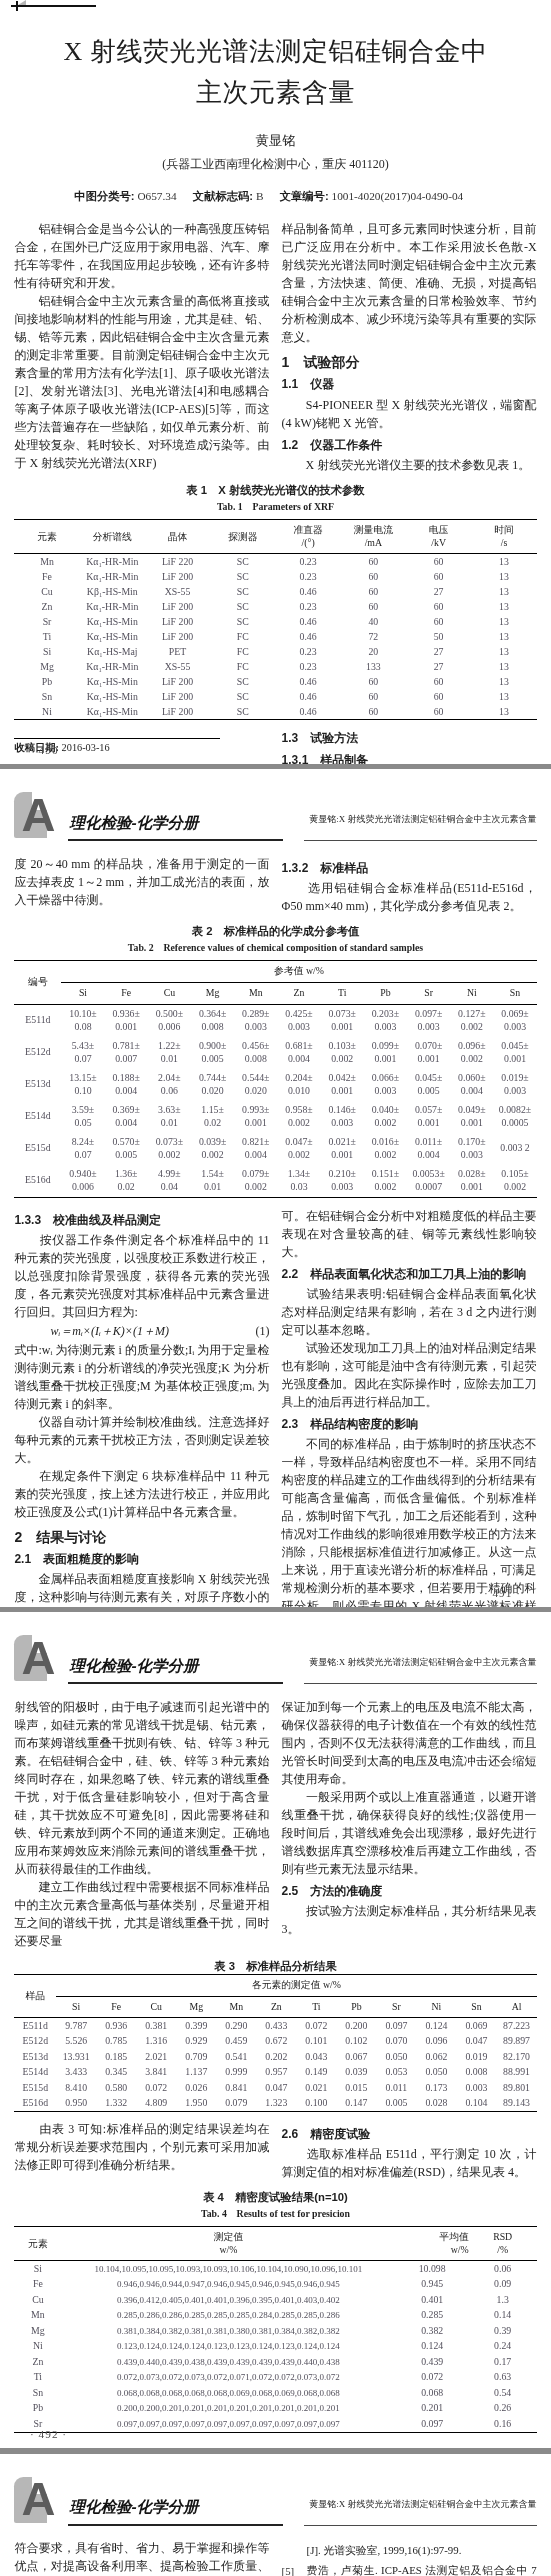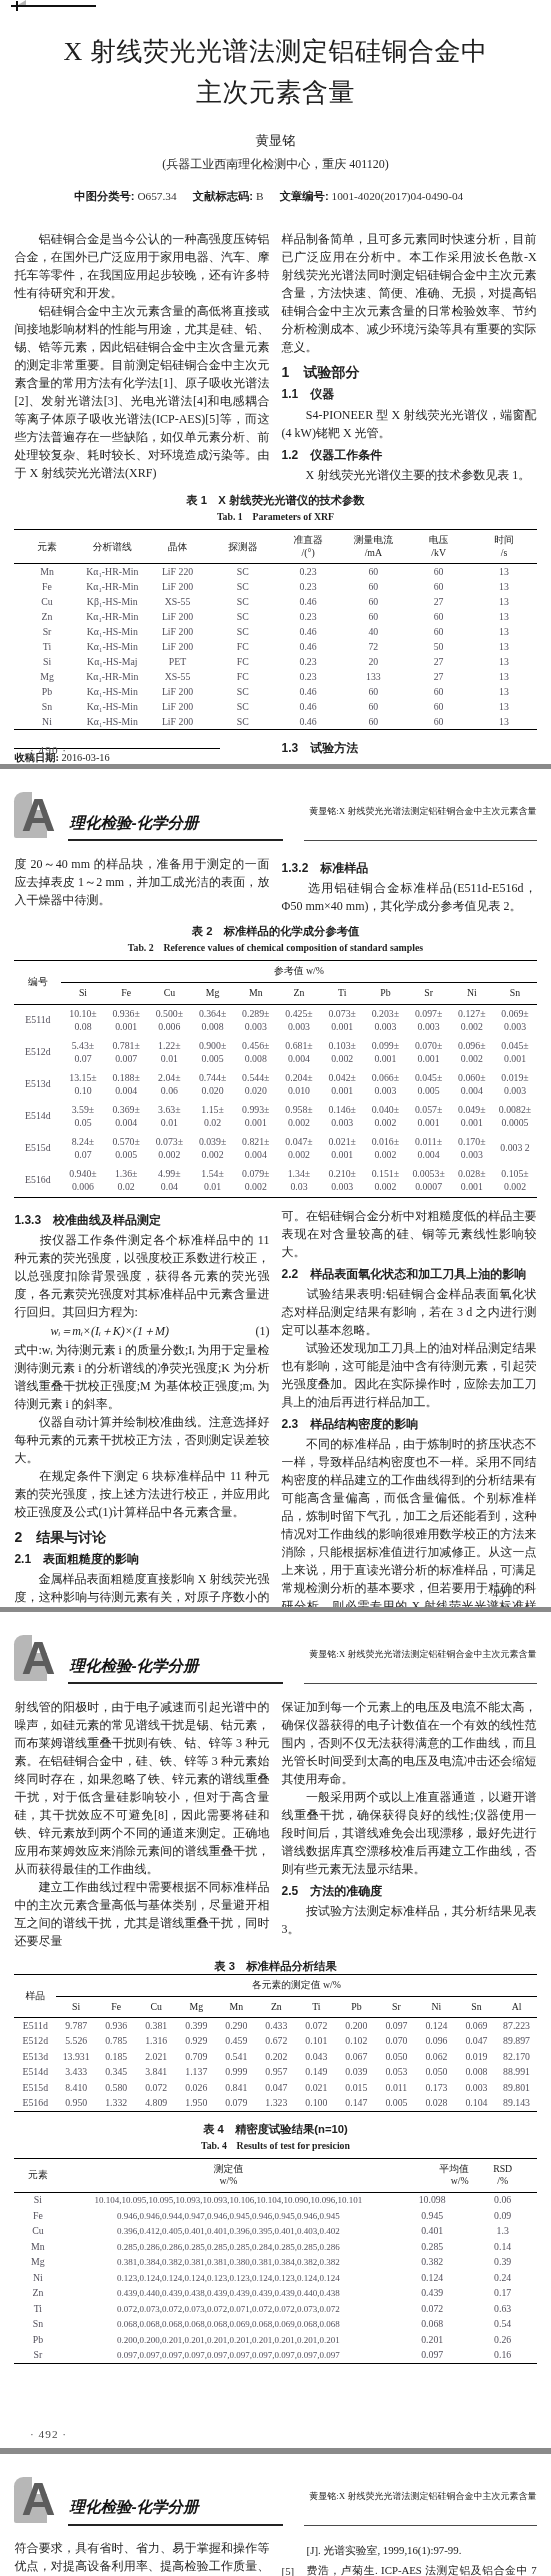--- a/index.html
+++ b/index.html
@@ -62,21 +62,21 @@
   .pn-left{left:30px;} .pn-right{right:30px;}
 
   
   .pghead{display:flex;justify-content:space-between;align-items:flex-end;padding-top:23px;margin-bottom:13.4px;}
   .brand{display:flex;align-items:flex-end;}
   .logo{position:relative;width:54px;height:49px;flex:0 0 auto;}
   .logo .lg-light{position:absolute;left:0;top:0;width:33px;height:46px;background:#b7b7b7;border-radius:9.3px 0 0 2.1px;}
   .logo .lg-notch{position:absolute;left:17.5px;top:0;width:15.5px;height:17.5px;background:#fff;}
   .logo .lg-a{position:absolute;left:7.2px;top:-3.1px;font-family:"Liberation Sans","DejaVu Sans",sans-serif;font-weight:bold;font-size:47px;line-height:52px;color:#5c5c5c;}
   .brand-text{font-family:"Liberation Sans","DejaVu Sans",sans-serif;font-weight:bold;font-style:italic;font-size:15.5px;color:#141414;border-bottom:2.1px solid #232323;padding:0 7.2px 5.2px 1px;width:206px;}
-  .runhead{font-size:9px;color:#222;border-bottom:0.8px solid #4a4a4a;padding-bottom:22px;width:233px;text-align:right;font-family:Liberation Serif, serif;}
+  .runhead{font-size:9px;color:#222;border-bottom:0.8px solid #4a4a4a;padding-bottom:14px;width:233px;text-align:right;font-family:Liberation Serif, serif;}
   .ref{display:flex;margin-top:3.1px;}
   .ref .rno{width:25px;flex:0 0 auto;font-size:10.8px;color:#333;}
   .ref .rtx{flex:1;font-size:10.8px;line-height:16.5px;text-align:justify;color:#222;}
 </style>
 </head>
 <body>
 
 <div class="page" id="p1">
   <div class="artifact">
     <div class="bar"></div>
@@ -93,21 +93,21 @@
 
   <div class="meta">
     <b>中图分类号:</b>
     <span class="v">O657.34</span>
     <b>文献标志码:</b>
     <span class="v">B</span>
     <b>文章编号:</b>
     <span class="v">1001-4020(2017)04-0490-04</span>
   </div>
 
-  <div class="cols" style="margin-top:26px">
+  <div class="cols" style="margin-top:16px">
     <div class="col">
       <p>　　铝硅铜合金是当今公认的一种高强度压铸铝合金，在国外已广泛应用于家用电器、汽车、摩托车等零件，在我国应用起步较晚，还有许多特性有待研究和开发。</p>
       <p>　　铝硅铜合金中主次元素含量的高低将直接或间接地影响材料的性能与用途，尤其是硅、铅、锡、锆等元素，因此铝硅铜合金中主次含量元素的测定非常重要。目前测定铝硅铜合金中主次元素含量的常用方法有化学法[1]、原子吸收光谱法[2]、发射光谱法[3]、光电光谱法[4]和电感耦合等离子体原子吸收光谱法(ICP-AES)[5]等，而这些方法普遍存在一些缺陷，如仅单元素分析、前处理较复杂、耗时较长、对环境造成污染等。由于 X 射线荧光光谱法(XRF)</p>
     </div>
     <div class="col">
       <p>样品制备简单，且可多元素同时快速分析，目前已广泛应用在分析中。本工作采用波长色散-X 射线荧光光谱法同时测定铝硅铜合金中主次元素含量，方法快速、简便、准确、无损，对提高铝硅铜合金中主次元素含量的日常检验效率、节约分析检测成本、减少环境污染等具有重要的实际意义。</p>
       <p class="h-sec">1　试验部分</p>
       <p class="h-sub">1.1　仪器</p>
       <p>　　S4-PIONEER 型 X 射线荧光光谱仪，端窗配(4 kW)铑靶 X 光管。</p>
       <p class="h-sub">1.2　仪器工作条件</p>
@@ -632,20 +632,29 @@
           <td>0.100</td>
           <td>0.147</td>
           <td>0.005</td>
           <td>0.028</td>
           <td>0.104</td>
           <td>89.143</td>
         </tr>
       </tbody>
     </table>
 
+  <div class="cols" style="margin-top:8.2px">
+    <div class="col">
+      <p>　　由表 3 可知:标准样品的测定结果误差均在常规分析误差要求范围内，个别元素可采用加减法修正即可得到准确分析结果。</p>
+    </div>
+    <div class="col">
+      <p class="h-sub">2.6　精密度试验</p>
+      <p>　　选取标准样品 E511d，平行测定 10 次，计算测定值的相对标准偏差(RSD)，结果见表 4。</p>
+    </div>
+  </div>
 
   <div class="tcap-zh">表 4　精密度试验结果(n=10)</div>
   <div class="tcap-en">Tab. 4　Results of test for presicion</div>
   <table class="t4">
       <thead>
         <tr>
           <th style="width: 9%;">元素</th>
           <th style="width: 64%;">测定值
 w/%</th>
           <th style="width: 14%; text-align: right;">平均值

